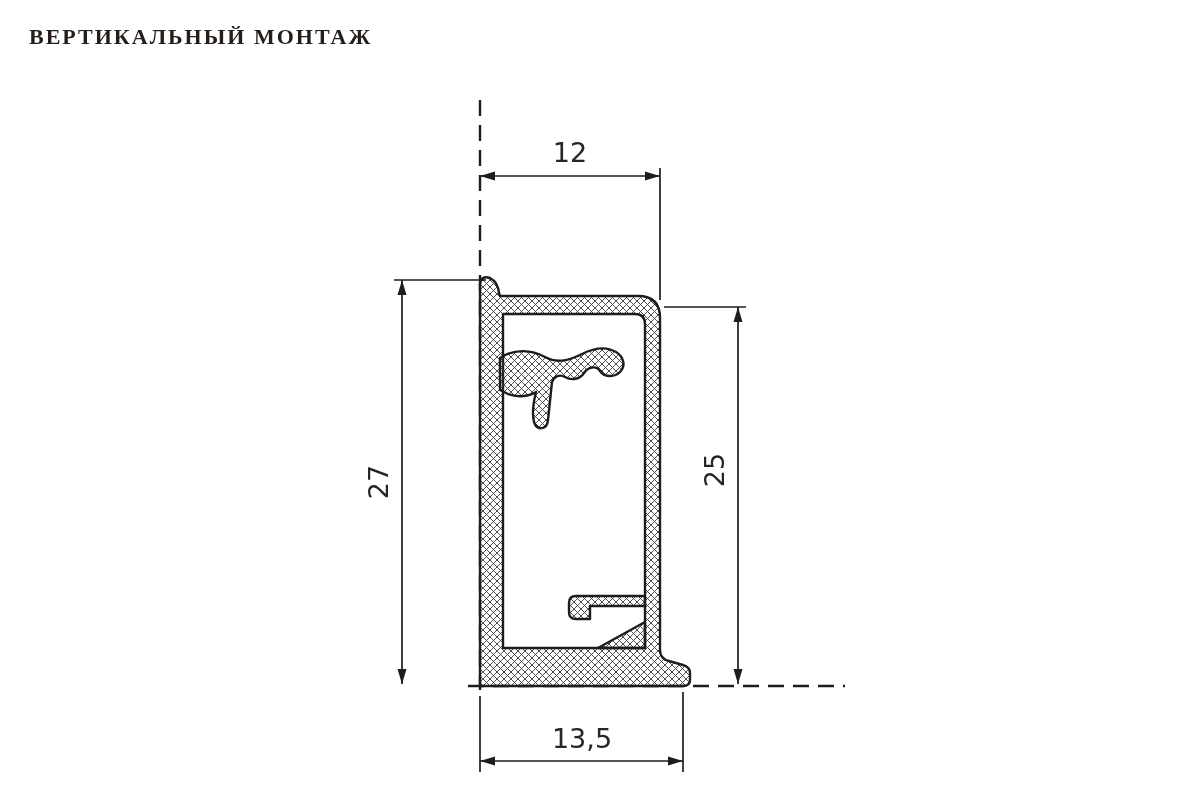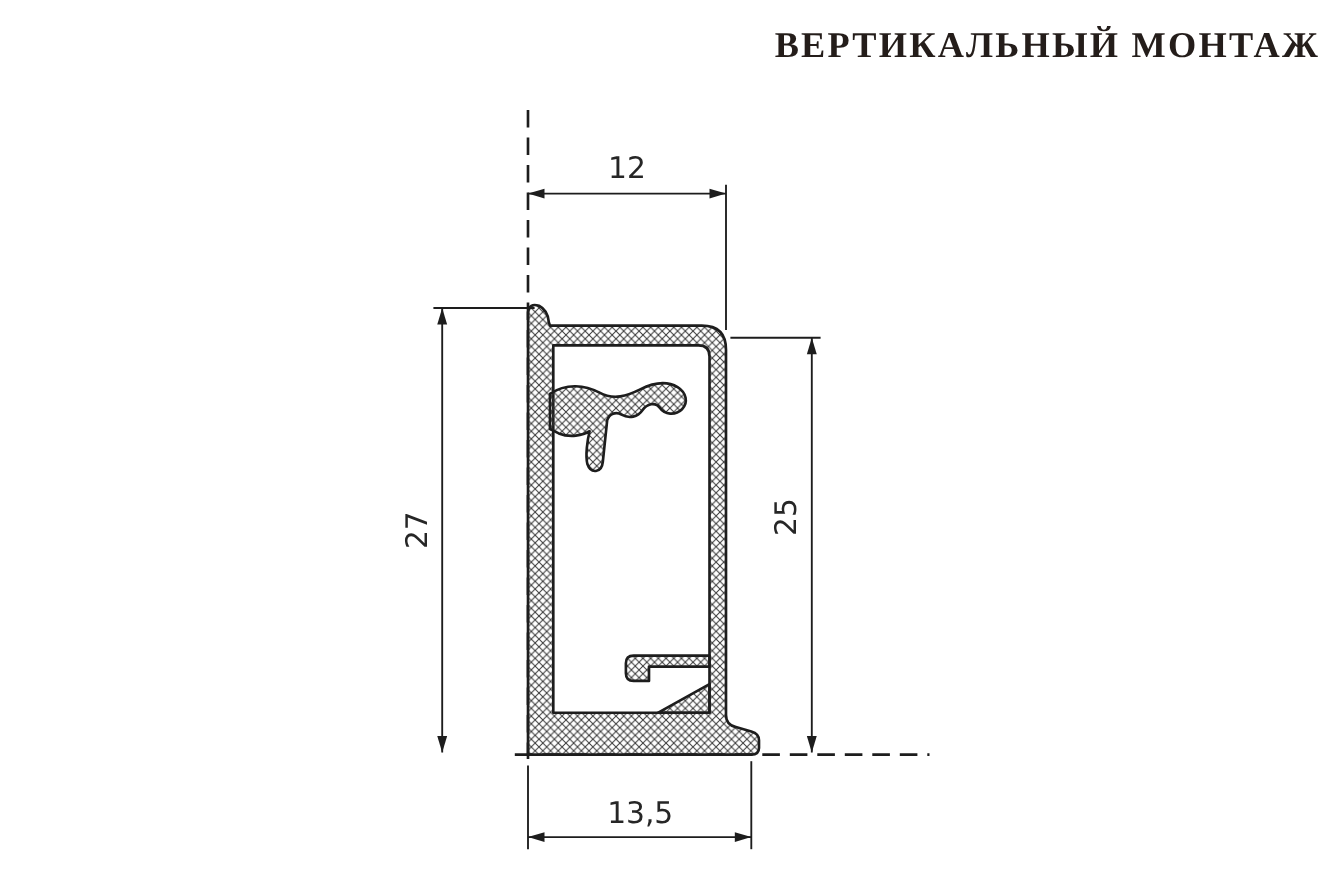--- a/index.html
+++ b/index.html
@@ -13,24 +13,24 @@
     position:relative;
     width:1200px;height:800px;
     background:var(--bg);
     overflow:hidden;
     font-family:"DejaVu Sans",sans-serif;
   }
   .title{
     position:absolute;
     top:24px;left:0;right:0;
     margin:0;
-    text-align:right;
+    text-align:left;
     font-family:"Liberation Serif",serif;
     font-weight:700;
-    font-size:33px;
+    font-size:22px;
     letter-spacing:2px;
     color:var(--title);
     padding-left:29px;
   }
   svg{position:absolute;left:0;top:0;}
   .outline{fill:url(#hatch);stroke:var(--line);stroke-width:2.4;stroke-linejoin:round;}
   .centerline{stroke:var(--line);stroke-width:2.4;stroke-dasharray:16 9;fill:none;}
   .dimline{stroke:var(--line);stroke-width:1.7;fill:none;}
   .arrow{fill:var(--line);stroke:none;}
   .dimtext{

